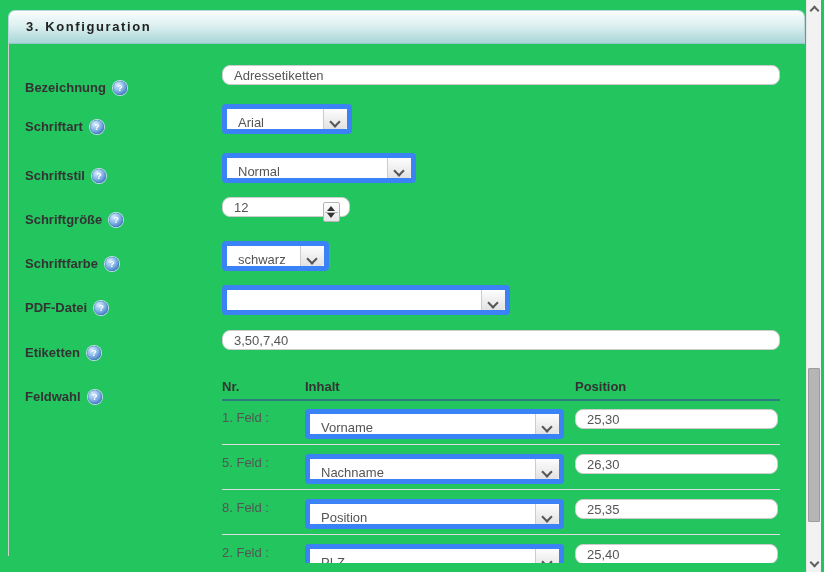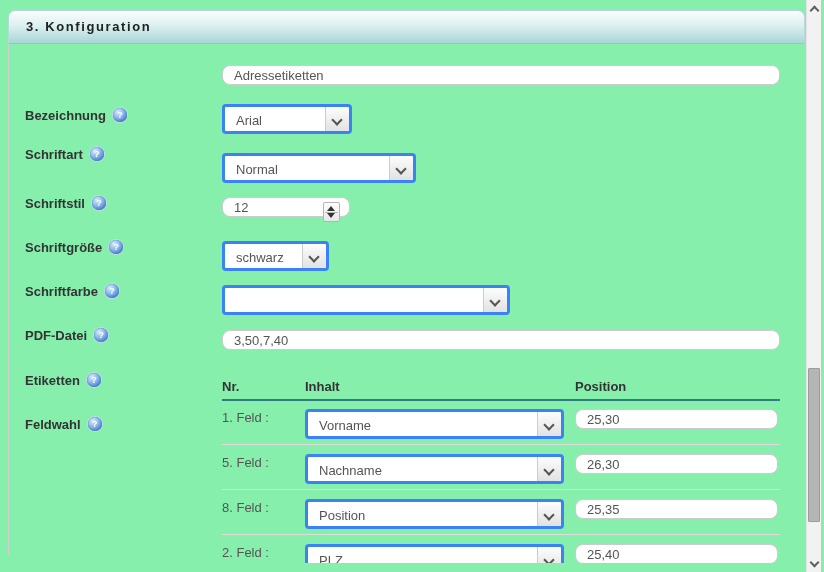--- a/index.html
+++ b/index.html
@@ -1,17 +1,17 @@
 <!DOCTYPE html>
 <html><head>
 <meta charset="utf-8">
 <style>
   html,body{margin:0;padding:0;background:#fff;}
   .screen{
-    position:relative;width:824px;height:572px;background:#86efac;
+    position:relative;width:824px;height:572px;background:#22c55e;
     overflow:hidden;font-family:"Liberation Sans",sans-serif;
   }
   
   .panel-header{
     position:absolute;left:8px;top:10px;width:797px;height:34px;
     box-sizing:border-box;
     border:1px solid #b7d8da;border-bottom:1px solid #94c6c9;
     border-radius:7px 7px 0 0;
     background:linear-gradient(#fafdfd 0%,#ddf0f0 45%,#a9d6d8 100%);
   }
@@ -19,39 +19,39 @@
     position:absolute;left:17px;top:0;line-height:32px;
     font-size:13px;font-weight:bold;color:#222;letter-spacing:1.6px;
   }
   .panel-left-border{
     position:absolute;left:8px;top:44px;width:1px;height:512px;background:#cfcfcf;
   }
   .content-clip{position:absolute;left:0;top:0;width:806px;height:563px;overflow:hidden;}
   
   .frow{position:absolute;left:0;height:30px;width:800px;}
   .flabel{
-    position:absolute;left:25px;top:0;height:30px;display:flex;align-items:center;
-    font-size:13px;font-weight:bold;color:#333;margin-top:35px;
+    position:absolute;left:25px;top:0;height:30px;display:flex;align-items:flex-end;
+    font-size:13px;font-weight:bold;color:#333;
   }
   .help{
     width:14px;height:14px;margin-left:7px;border-radius:50%;
     background:radial-gradient(circle at 35% 28%, #d9ecff 0%, #86b4e8 45%, #3a6fc0 85%);
     box-shadow:inset 0 0 1px #2a5aa8, 0 0 0 1px #c4d9f2;
     color:#fff;font-size:9px;font-weight:bold;text-align:center;line-height:14px;
     flex:0 0 auto;
   }
   .text-input{
     position:absolute;top:0;height:20px;box-sizing:border-box;
     border:1px solid #ccc;border-radius:8px;background:#fff;
     color:#555;font-size:13px;padding:8px 11px;outline:none;
     font-family:"Liberation Sans",sans-serif;
   }
   .fake-select{
     position:absolute;top:0;height:30px;box-sizing:border-box;
-    border:3px solid #3b82f6;border-radius:4px;background:#fff;display:flex;
+    border:5px solid #3b82f6;border-radius:4px;background:#fff;display:flex;
   }
   .sel-text{flex:1;padding:0 11px;font-size:13px;color:#555;line-height:28px;
     white-space:nowrap;overflow:hidden;}
   .sel-btn{
     flex:0 0 23px;border-left:1px solid #ccc;border-radius:0 3px 3px 0;
     background:linear-gradient(#fdfdfd,#e2e2e2);position:relative;
   }
   .chev-down{
     position:absolute;left:7px;top:9px;width:6px;height:6px;
     border-right:2px solid #555;border-bottom:2px solid #555;transform:rotate(45deg);

